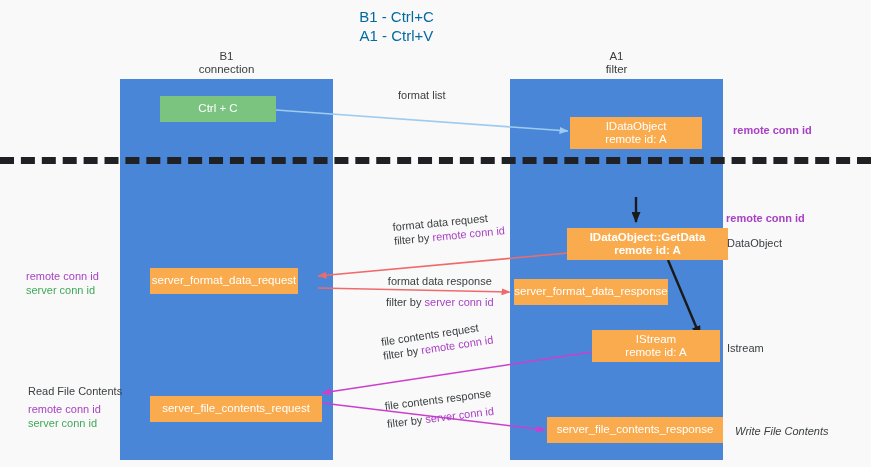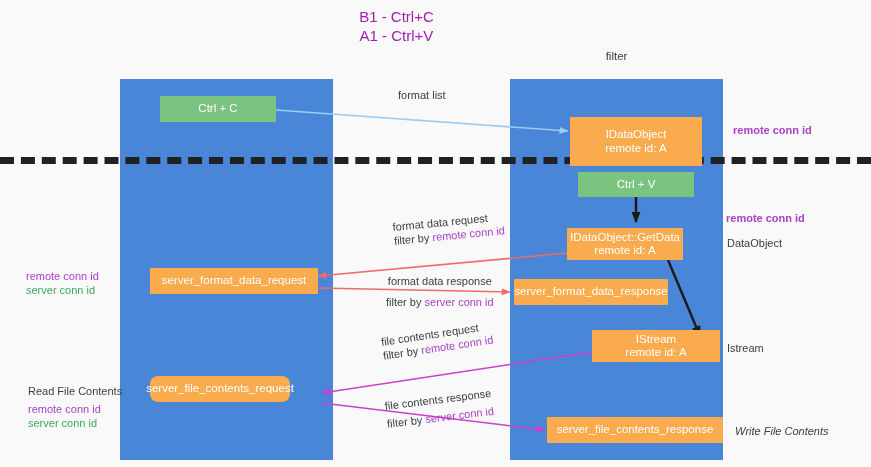--- a/index.html
+++ b/index.html
@@ -9,21 +9,21 @@
     font-family:"Liberation Sans","DejaVu Sans",sans-serif;
     position:relative;
     overflow:hidden;
     color:#3c4043;
   }
   #stage{position:absolute;left:0;top:0;width:871px;height:467px;}
 
   
   .title{
     position:absolute;left:0;top:7px;width:793px;
-    text-align:center;font-size:15px;line-height:19px;color:#a21caf;
+    text-align:center;font-size:15px;line-height:19px;color:#0369a1;
   }
 
   
   .col-head{
     position:absolute;text-align:center;font-size:11.5px;line-height:13px;color:#3c4043;
   }
 
   
   .lane{position:absolute;background:#4a86d8;}
 
@@ -66,21 +66,26 @@
 <div id="stage">
 
   <div class="title">
     <div>B1 - Ctrl+C</div>
     <div>A1 - Ctrl+V</div>
   </div>
 
   <div class="lane" style="left:120px;top:79px;width:213px;height:381px;"></div>
   <div class="lane" style="left:510px;top:79px;width:213px;height:381px;"></div>
 
+  <div class="col-head" style="left:120px;top:50px;width:213px;">
+    <div>B1</div>
+    <div>connection</div>
+  </div>
   <div class="col-head" style="left:510px;top:50px;width:213px;">
+    <div>A1</div>
     <div>filter</div>
   </div>
 
   <svg class="links" viewBox="0 0 871 467">
     <defs>
       <marker id="ah-lightblue" markerWidth="9" markerHeight="7" refX="8.5" refY="3.5" orient="auto" markerUnits="userSpaceOnUse">
         <path d="M0,0 L9,3.5 L0,7 z" fill="#9ecbf0"></path>
       </marker>
       <marker id="ah-red" markerWidth="9" markerHeight="7" refX="8.5" refY="3.5" orient="auto" markerUnits="userSpaceOnUse">
         <path d="M0,0 L9,3.5 L0,7 z" fill="#ef6b6b"></path>
@@ -107,48 +112,45 @@
 
     <path d="M322,403 L545,430" stroke="#cc3fcc" stroke-width="1.6" fill="none" marker-end="url(#ah-magenta)"></path>
   </svg>
 
   <div class="divider"></div>
 
   <div class="node green" style="left:160px;top:96px;width:116px;height:26px;">
     <span>Ctrl + C</span>
   </div>
 
-  <div class="node orange" style="left:570px;top:117px;width:132px;height:49px;">
+  <div class="node orange" style="left:570px;top:117px;width:132px;height:32px;">
     <span>IDataObject</span>
     <span class="l2">remote id: A</span>
   </div>
 
-  <div class="node green" style="left:578px;top:172px;width:116px;height:25px;">
-    <span>Ctrl + V</span>
-  </div>
-
-  <div class="node orange" style="left:567px;top:228px;width:116px;height:32px;">
+
+  <div class="node orange" style="left:567px;top:228px;width:161px;height:32px;font-weight:bold;">
     <span>IDataObject::GetData</span>
     <span class="l2">remote id: A</span>
   </div>
 
-  <div class="node orange" style="left:150px;top:268px;width:168px;height:26px;">
+  <div class="node orange" style="left:150px;top:268px;width:148px;height:26px;">
     <span>server_format_data_request</span>
   </div>
 
   <div class="node orange" style="left:514px;top:279px;width:154px;height:26px;">
     <span>server_format_data_response</span>
   </div>
 
   <div class="node orange" style="left:592px;top:330px;width:128px;height:32px;">
     <span>IStream</span>
     <span class="l2">remote id: A</span>
   </div>
 
-  <div class="node orange" style="left:150px;top:376px;width:140px;height:26px;border-radius:8px;">
+  <div class="node orange" style="left:150px;top:396px;width:172px;height:26px;">
     <span>server_file_contents_request</span>
   </div>
 
   <div class="node orange" style="left:547px;top:417px;width:176px;height:26px;">
     <span>server_file_contents_response</span>
   </div>
 
   <div class="ann dark" style="left:398px;top:88px;">
     <span>format list</span>
   </div>

